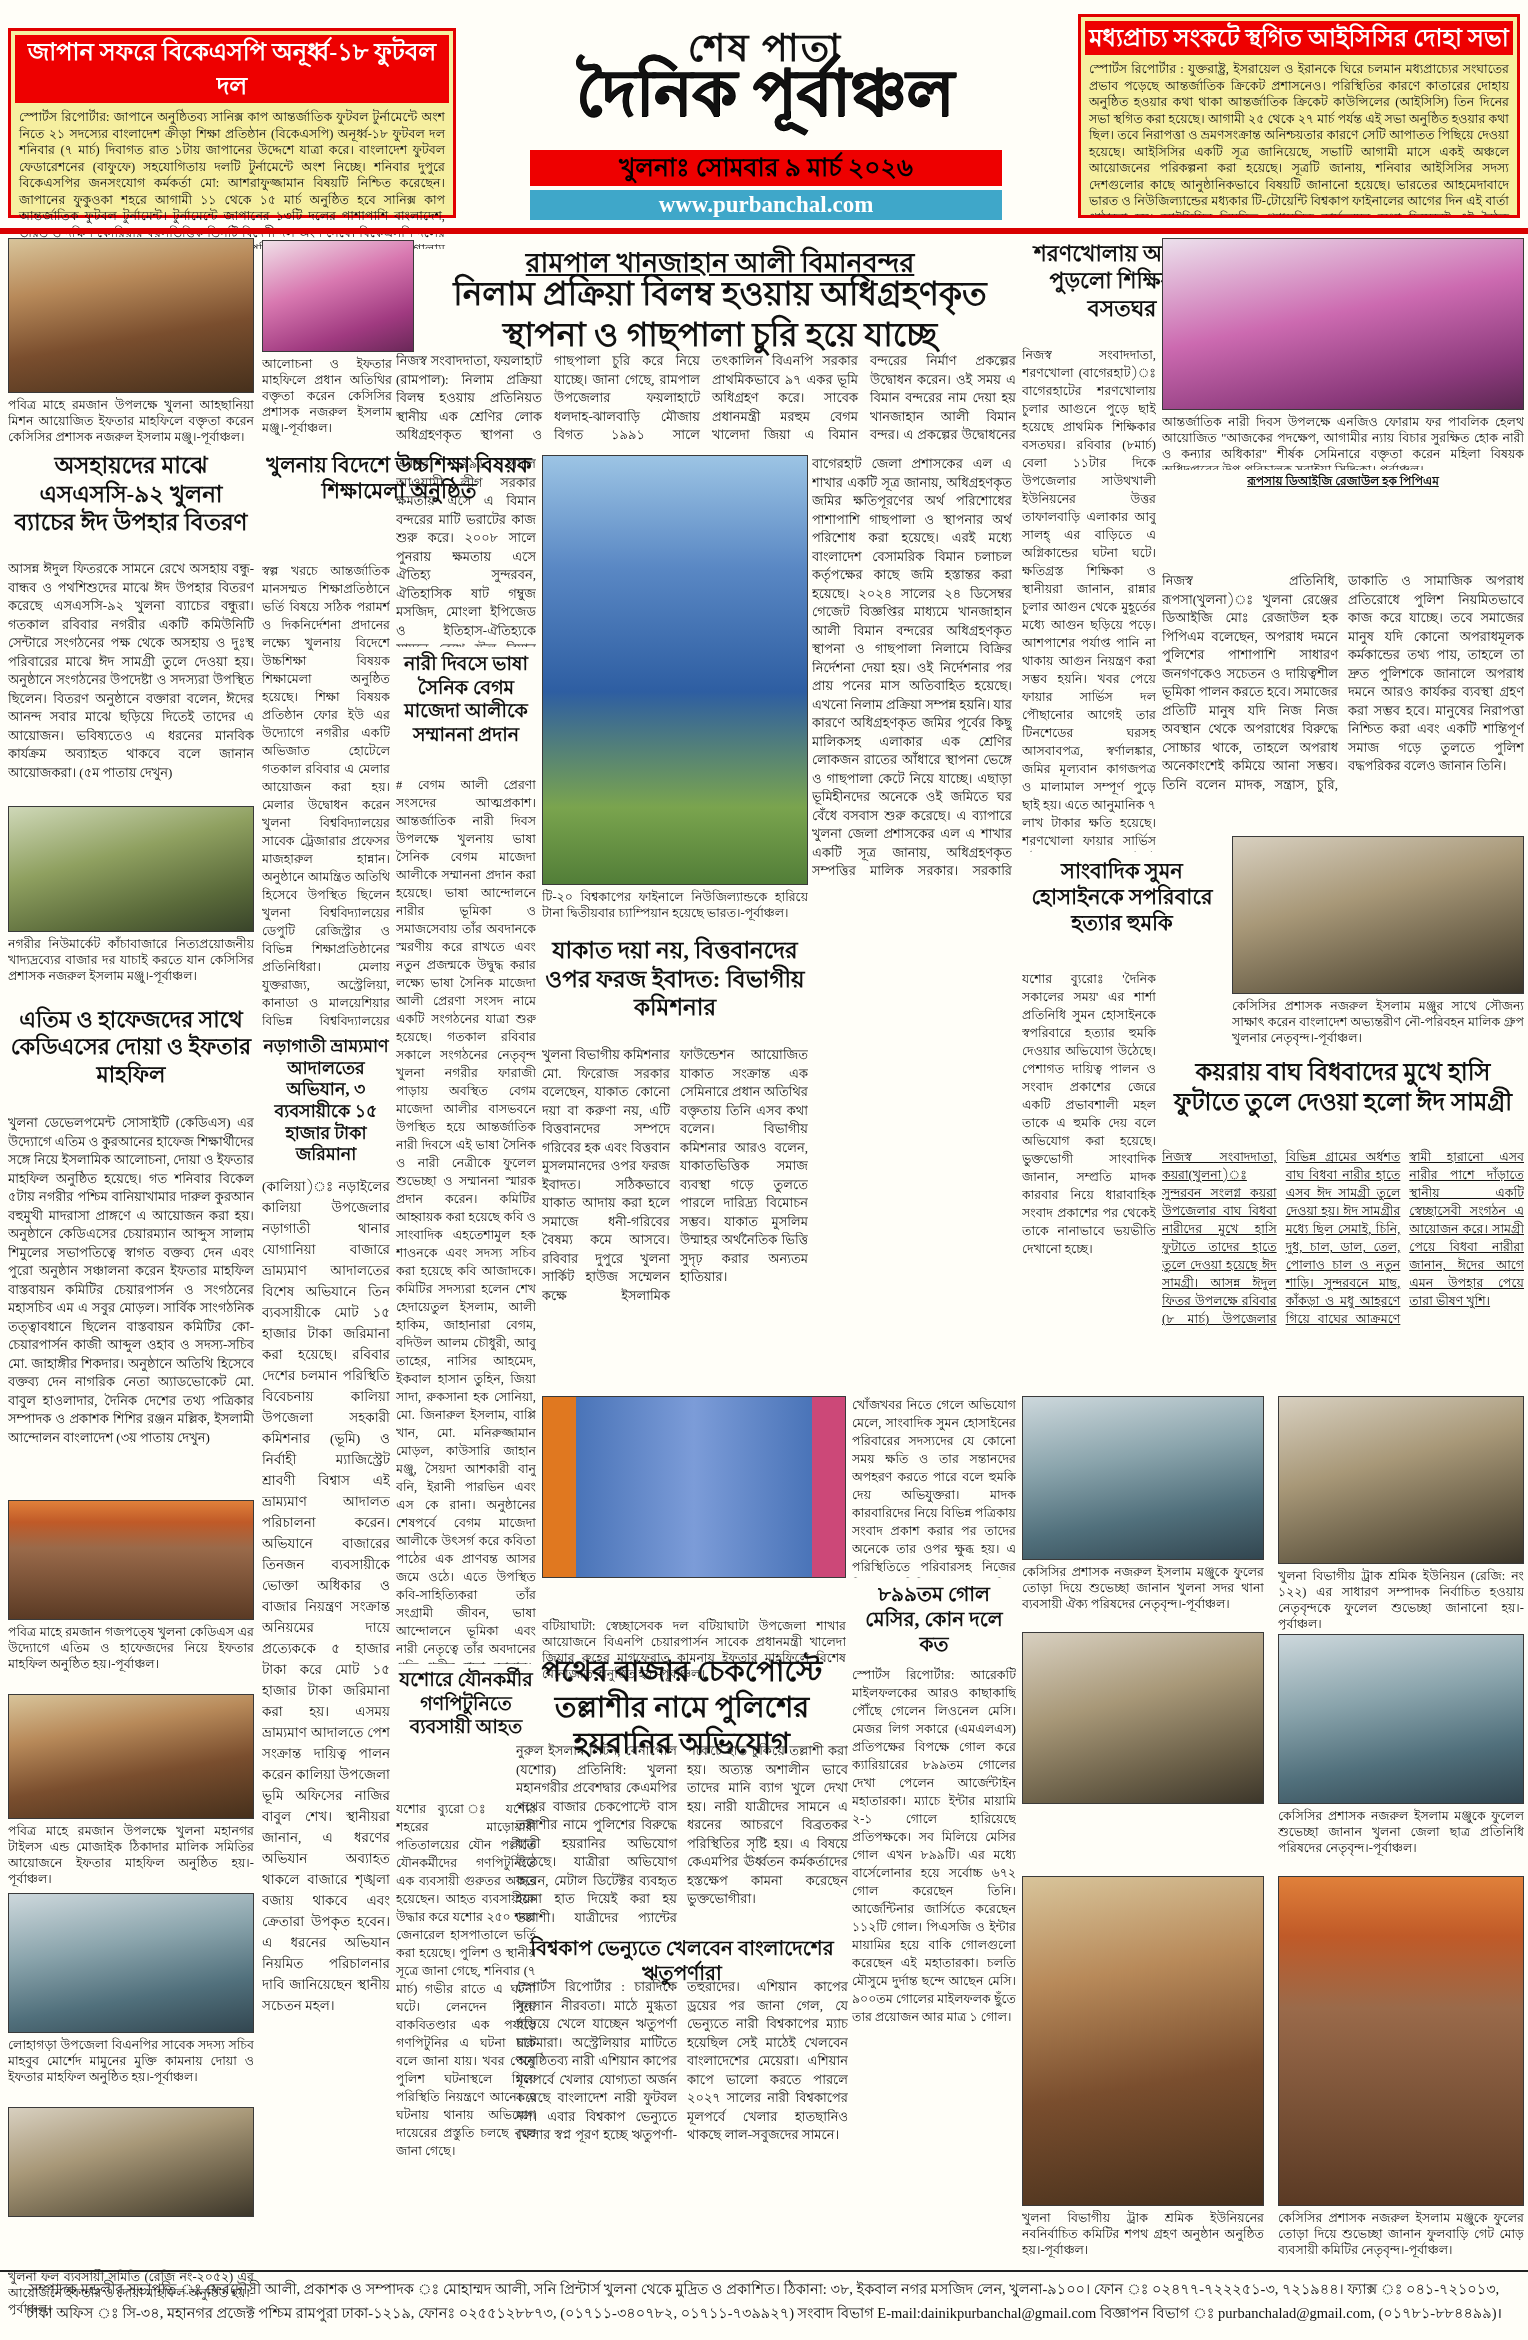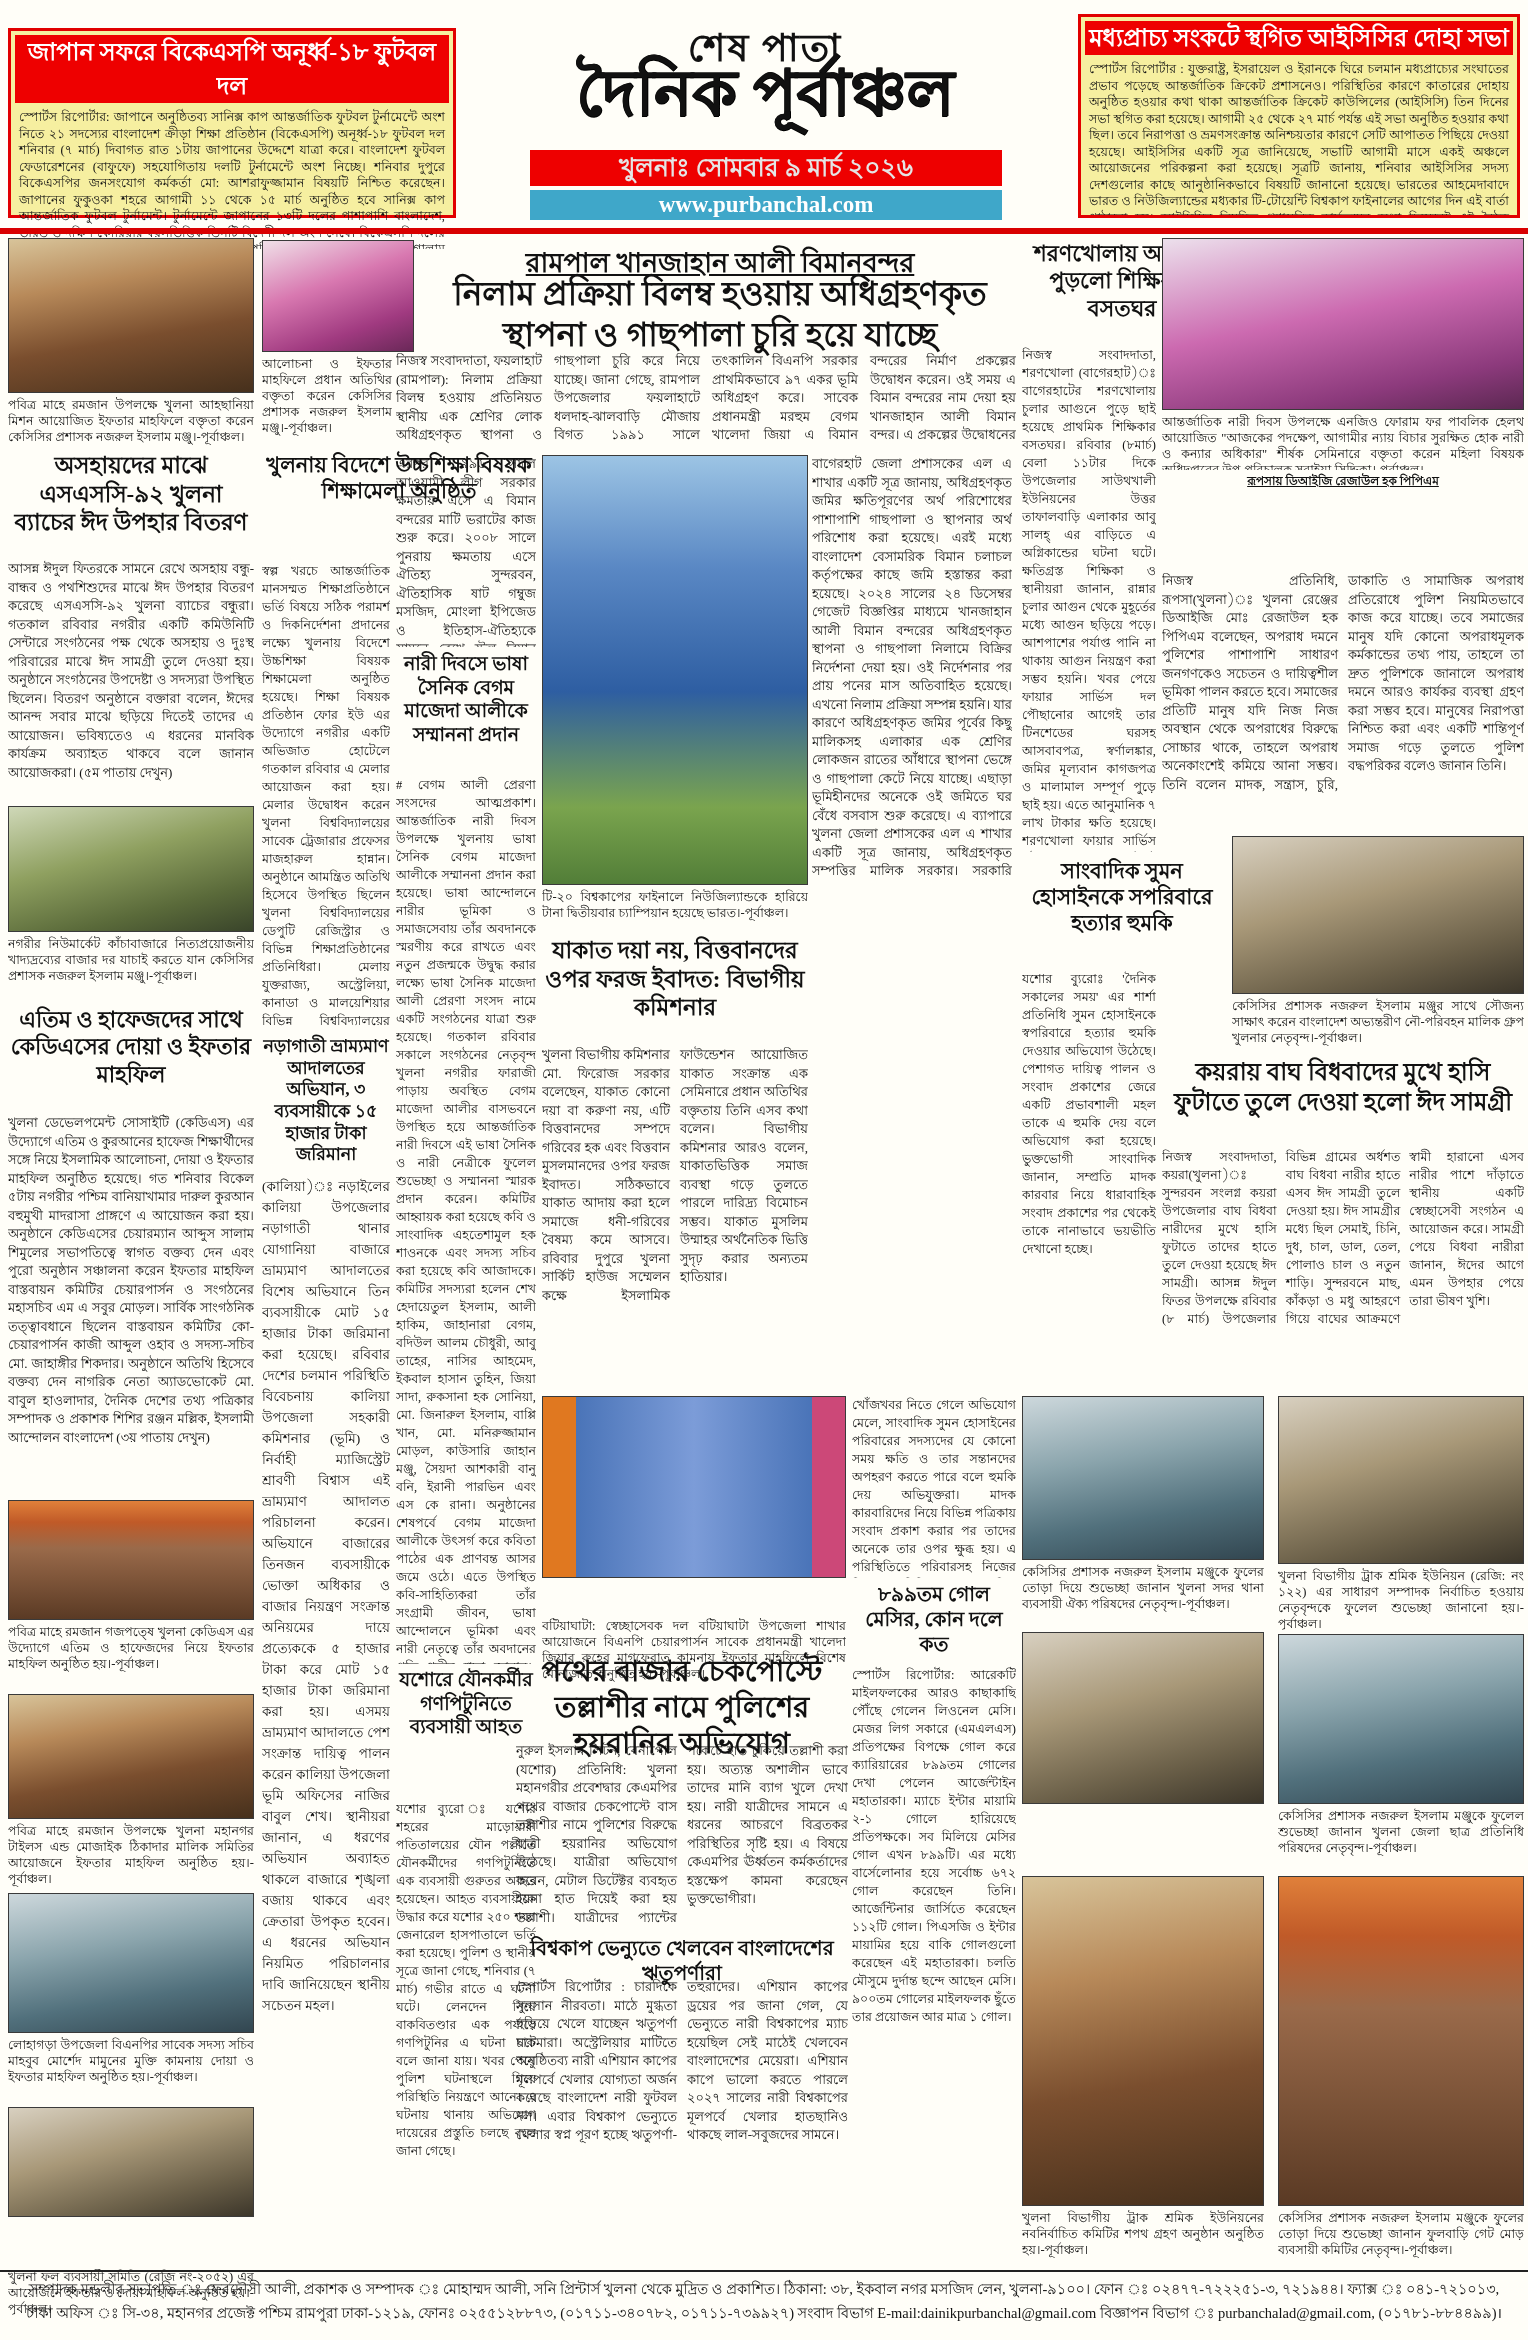--- a/index.html
+++ b/index.html
@@ -8,32 +8,32 @@
   .abs{position:absolute;}
   
   .ybox{background:#f6efa0;border:3px solid #e10000;box-sizing:border-box;}
   .ybox .bar{background:#ee0000;color:#fff;font-weight:bold;text-align:center;
              font-size:24px;line-height:34px;margin:4px;}
   .ybox .ybody{font-size:12.5px;line-height:16.5px;text-align:justify;padding:2px 8px;overflow:hidden;}
   
   .section-name{font-size:38px;font-weight:bold;text-align:center;letter-spacing:2px;}
   .logo{font-size:64px;font-weight:900;text-align:center;line-height:1.05;
         text-shadow:1px 0 0 #000, 0 1px 0 #000;}
-  .datebar{background:#ee0000;color:#e5e5e5;font-weight:bold;font-size:25px;text-align:center;line-height:36px;}
+  .datebar{background:#ee0000;color:#000000;font-weight:bold;font-size:25px;text-align:center;line-height:36px;}
   .urlbar{background:#3fa7c9;color:#fff;font-weight:bold;font-size:23px;text-align:center;line-height:30px;
           font-family:"Liberation Serif",serif;}
   .redrule{background:#d90000;height:6px;left:0;width:1528px;}
   
   .kick{font-weight:bold;text-align:center;text-decoration:underline;}
   .hl{font-weight:bold;text-align:center;line-height:1.24;}
   
   .bd{font-size:13px;line-height:18.5px;text-align:justify;overflow:hidden;}
   .bds{font-size:12.5px;line-height:18px;text-align:justify;overflow:hidden;}
   .c2{column-count:2;column-gap:10px;}
-  .c3{column-count:3;column-gap:9px;}
+  .c3{column-count:3;column-gap:9px;text-decoration:underline;}
   .c4{column-count:4;column-gap:12px;}
   
   .photo{border:1px solid #3a3a3a;box-sizing:border-box;}
   .cap{font-size:12.5px;line-height:16px;text-align:justify;overflow:hidden;}
   .ph-iftar{background:linear-gradient(170deg,#d8c49a 0%,#b88a5a 30%,#7a4e2e 62%,#46301c 100%);}
   .ph-iftar2{background:linear-gradient(180deg,#e0803a 0%,#c05a28 18%,#9a6a4a 40%,#5a3a24 100%);}
   .ph-poster{background:linear-gradient(160deg,#f0e0e8 0%,#d878b0 40%,#a03a80 75%,#6a2858 100%);}
   .ph-bazar{background:linear-gradient(165deg,#cfd8b8 0%,#8fa060 40%,#5a6a3a 75%,#39442a 100%);}
   .ph-crowd{background:linear-gradient(170deg,#cdd8dc 0%,#8aa4ac 38%,#51707c 70%,#324650 100%);}
   .ph-group{background:linear-gradient(165deg,#d8d0c0 0%,#a89878 40%,#6a5f48 75%,#3c362a 100%);}

